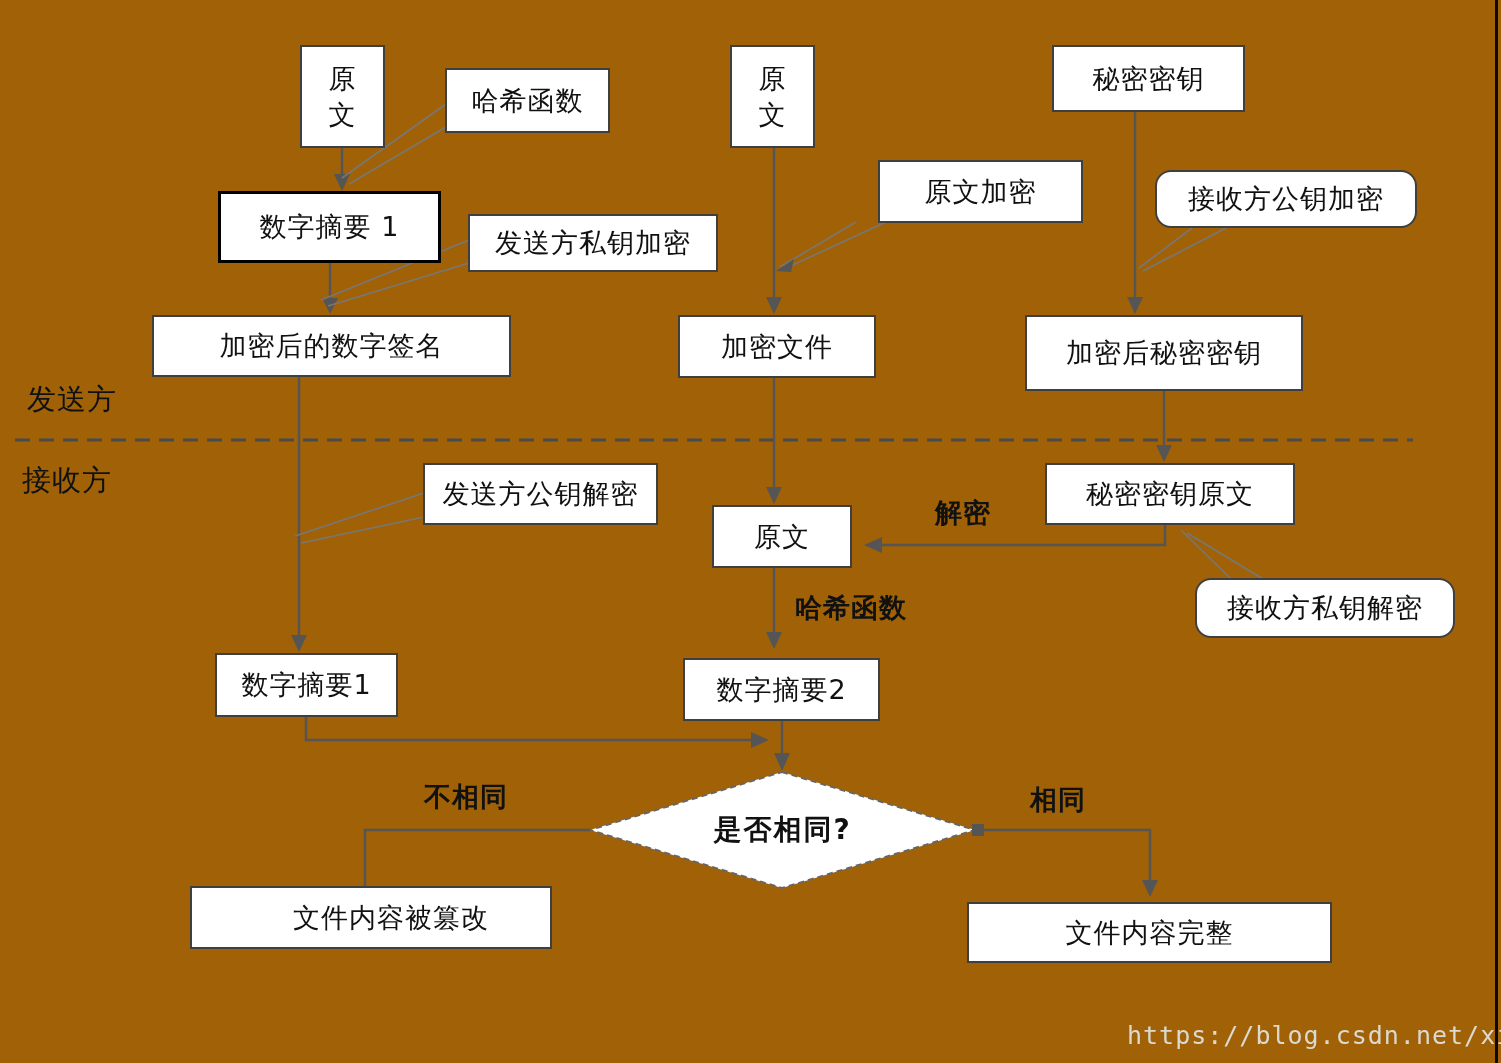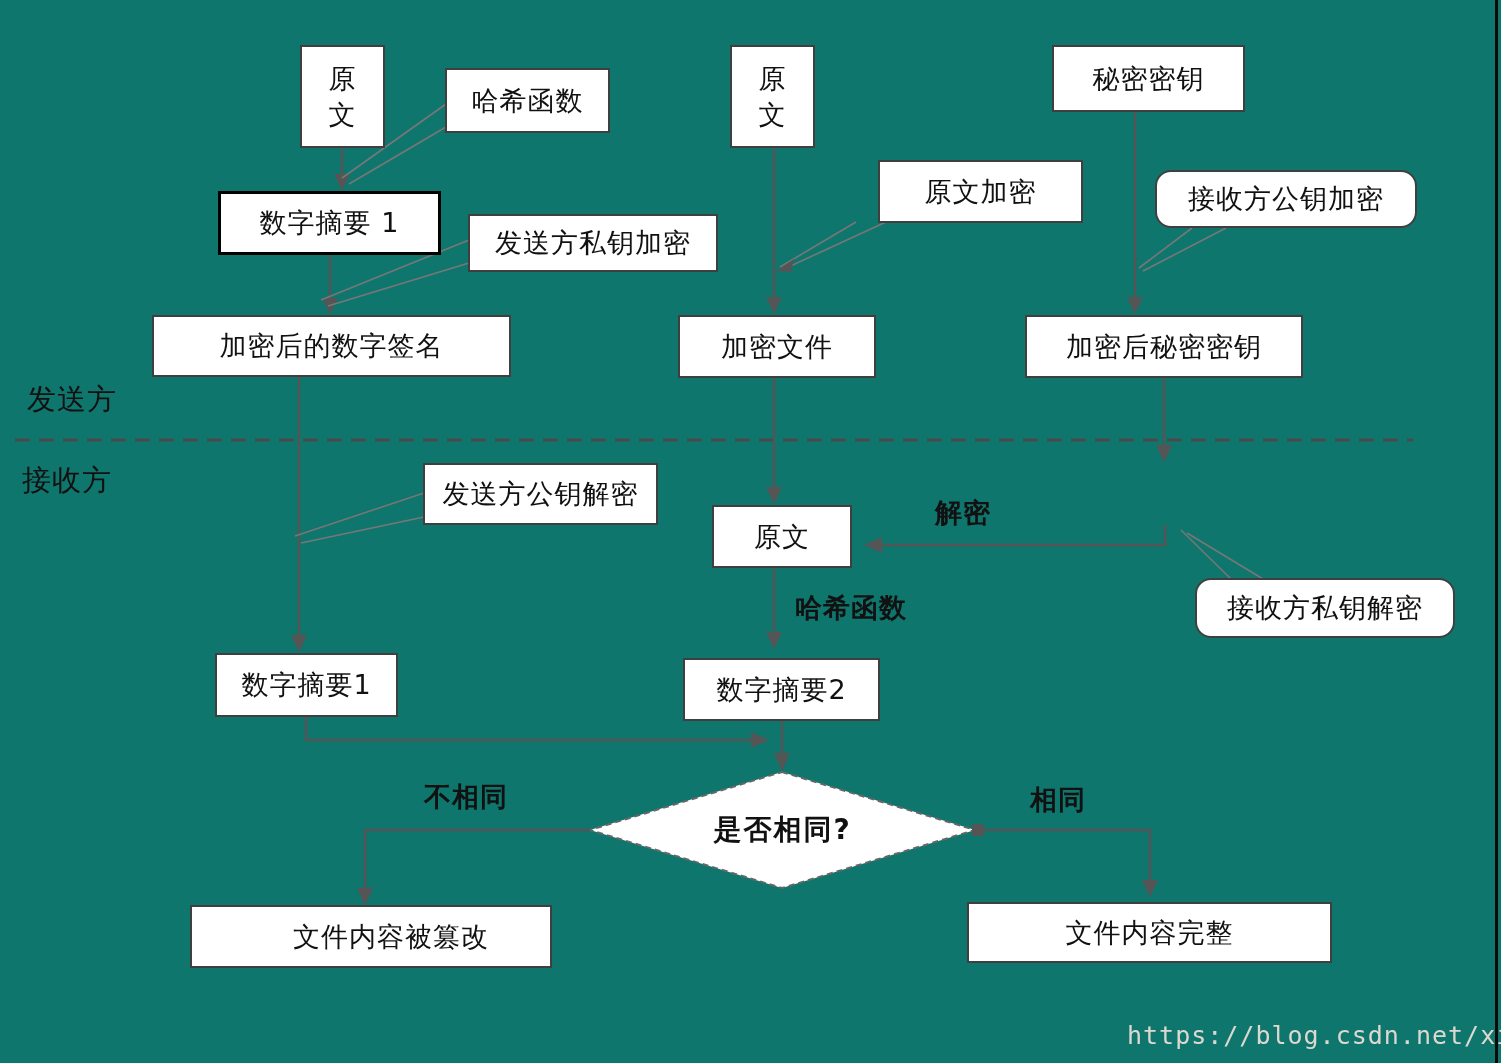--- a/index.html
+++ b/index.html
@@ -1,17 +1,17 @@
 <!DOCTYPE html>
 <html><head>
 <meta charset="utf-8">
 <style>
   html,body{margin:0;padding:0;background:#ffffff;}
   .stage{
-    position:relative;width:1501px;height:1063px;background:#0f766e;overflow:hidden;
+    position:relative;width:1501px;height:1063px;background:#a16207;overflow:hidden;
     font-family:"DejaVu Sans","Liberation Sans",sans-serif;color:#111;
   }
   .layer{position:absolute;left:0;top:0;width:100%;height:100%;}
   .node{
     position:absolute;display:flex;align-items:center;justify-content:center;
     background:#ffffff;border:2px solid #3f3f3f;font-size:27px;letter-spacing:1px;
     text-align:center;box-sizing:border-box;
   }
   .node.bold-border{border:3px solid #000;}
   .node.vtext span{display:block;width:32px;word-break:break-all;line-height:1.3;}
@@ -110,21 +110,21 @@
   </svg>
 
   <div class="node vtext" style="left:300px;top:45px;width:85px;height:103px;">
     <span>原文</span>
   </div>
 
   <div class="callout" style="left:445px;top:68px;width:165px;height:65px;">
     <span>哈希函数</span>
   </div>
 
-  <div class="node bold-border" style="left:218px;top:191px;width:223px;height:64px;">
+  <div class="node bold-border" style="left:218px;top:191px;width:223px;height:72px;">
     <span>数字摘要 1</span>
   </div>
 
   <div class="callout" style="left:468px;top:214px;width:250px;height:58px;">
     <span>发送方私钥加密</span>
   </div>
 
   <div class="node" style="left:152px;top:315px;width:359px;height:62px;">
     <span>加密后的数字签名</span>
   </div>
@@ -142,24 +142,27 @@
   </div>
 
   <div class="node" style="left:1052px;top:45px;width:193px;height:67px;text-align:center;">
     <span>秘密密钥</span>
   </div>
 
   <div class="callout rounded" style="left:1155px;top:170px;width:262px;height:58px;">
     <span>接收方公钥加密</span>
   </div>
 
-  <div class="node" style="left:1025px;top:315px;width:278px;height:63px;">
+  <div class="node" style="left:1025px;top:315px;width:278px;height:76px;">
     <span>加密后秘密密钥</span>
   </div>
 
+  <div class="node" style="left:1045px;top:463px;width:250px;height:62px;">
+    <span>秘密密钥原文</span>
+  </div>
 
   <div class="callout" style="left:423px;top:463px;width:235px;height:62px;">
     <span>发送方公钥解密</span>
   </div>
 
   <div class="callout rounded" style="left:1195px;top:578px;width:260px;height:60px;">
     <span>接收方私钥解密</span>
   </div>
 
   <div class="node" style="left:712px;top:505px;width:140px;height:63px;">
@@ -167,21 +170,21 @@
   </div>
 
   <div class="node" style="left:215px;top:653px;width:183px;height:64px;">
     <span>数字摘要1</span>
   </div>
 
   <div class="node" style="left:683px;top:650px;width:197px;height:63px;margin-top:8px;">
     <span>数字摘要2</span>
   </div>
 
-  <div class="node" style="left:190px;top:905px;width:362px;height:63px;padding-left:40px;">
+  <div class="node" style="left:190px;top:886px;width:362px;height:63px;padding-left:40px;">
     <span>文件内容被篡改</span>
   </div>
 
   <div class="node" style="left:967px;top:902px;width:365px;height:61px;">
     <span>文件内容完整</span>
   </div>
 
   <div class="decision-text" style="left:640px;top:802px;width:285px;height:56px;">是否相同?</div>
 
   <div class="flabel big" style="left:27px;top:380px;">发送方</div>

